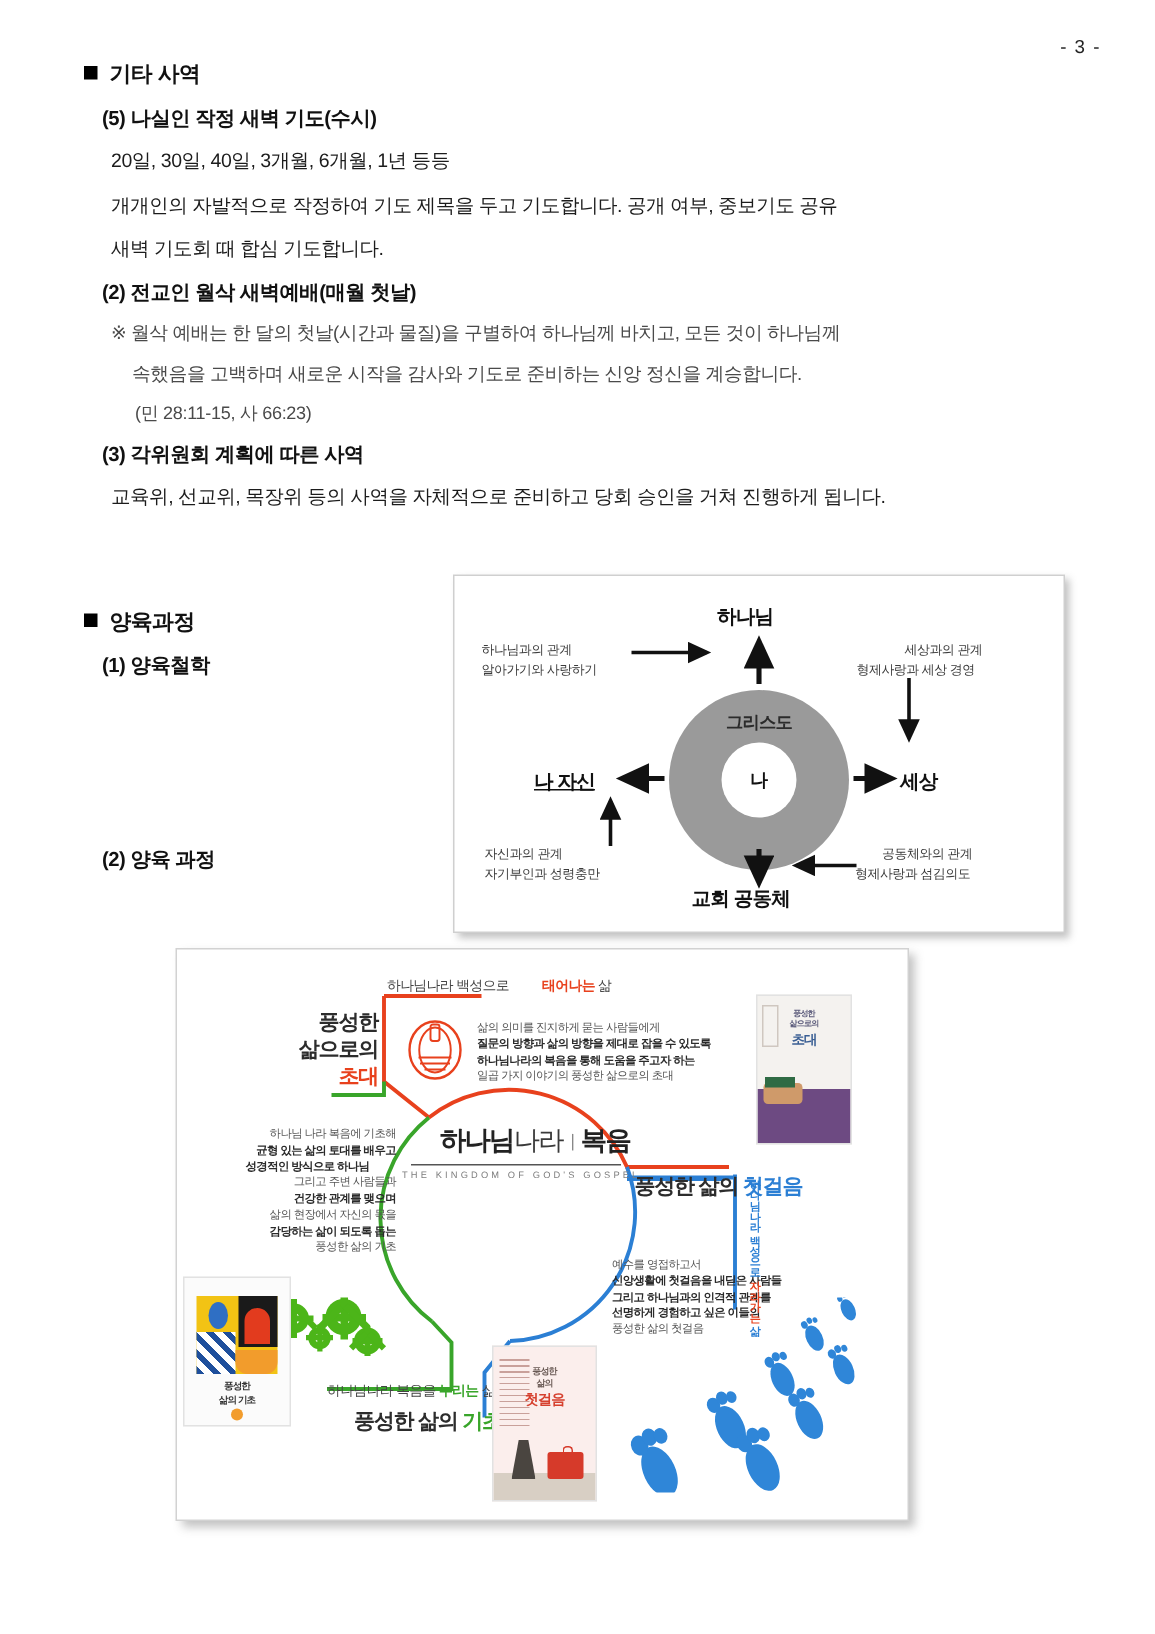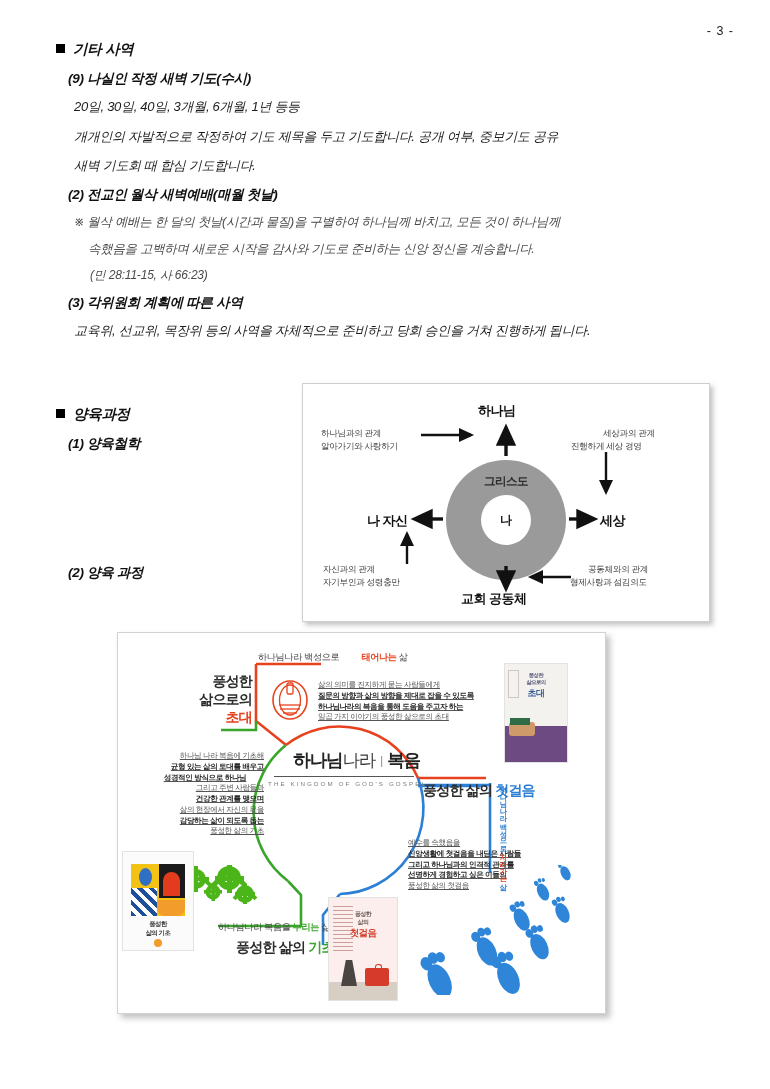--- a/index.html
+++ b/index.html
@@ -13,21 +13,21 @@
   }
   .page{position:relative;width:770px;height:1089px;}
 
   
   .page-number{
     position:absolute;top:24px;right:36px;
     font-size:12.5px;letter-spacing:1px;color:#222;
   }
 
   
-  .doc-body{position:absolute;top:40px;left:0;width:770px;font-style:italic;}
+  .doc-body{position:absolute;top:40px;left:0;width:770px;}
 
   .sec-head{
     font-size:14.5px;font-weight:bold;color:#111;
     margin:0 0 11px 56px;letter-spacing:-0.3px;
   }
   .sec-head .bullet{
     display:inline-block;width:9px;height:9px;background:#000;
     margin-right:8px;vertical-align:1px;
   }
   .sub-head{
@@ -78,21 +78,21 @@
   .arw{position:absolute;}
 
   
   .king-box{
     position:absolute;left:117px;top:632px;width:487px;height:380px;
     background:#fff;border:1px solid #d2d2d2;
     box-shadow:4px 4px 6px rgba(120,120,120,.45);
     overflow:hidden;
   }
   .k-t{position:absolute;letter-spacing:-0.4px;line-height:1.42;}
-  .k-small{font-size:7.6px;color:#555;text-decoration:underline;}
+  .k-small{font-size:7.6px;color:#555;}
   .k-branch{font-size:9.2px;color:#444;letter-spacing:-0.4px;}
   .k-branch .hl-red{color:#e8411d;font-weight:bold;padding-left:20px;}
   .k-branch .hl-green{color:#39a52a;font-weight:bold;}
   .k-title{font-size:14px;font-weight:bold;color:#2c2c2c;letter-spacing:-0.8px;}
   .k-title .c-red{color:#e8411d;}
   .k-title .c-green{color:#39a52a;}
   .k-title .c-blue{color:#2b7fd4;}
   .k-center-wrap{
     position:absolute;left:150px;top:115px;width:152px;text-align:right;
   }
@@ -117,21 +117,21 @@
 <div class="page">
 
   <div class="page-number">- 3 -</div>
 
   <div class="doc-body">
 
     <div class="sec-head">
       <span class="bullet"></span><span>기타 사역</span>
     </div>
 
-    <div class="sub-head">(9) 나실인 작정 새벽 기도(수시)</div>
+    <div class="sub-head">(5) 나실인 작정 새벽 기도(수시)</div>
     <p class="para">20일, 30일, 40일, 3개월, 6개월, 1년 등등</p>
     <p class="para">개개인의 자발적으로 작정하여 기도 제목을 두고 기도합니다. 공개 여부, 중보기도 공유</p>
     <p class="para">새벽 기도회 때 합심 기도합니다.</p>
 
     <div class="sub-head">(2) 전교인 월삭 새벽예배(매월 첫날)</div>
     <p class="note">※ 월삭 예배는 한 달의 첫날(시간과 물질)을 구별하여 하나님께 바치고, 모든 것이 하나님께</p>
     <p class="note note-cont">속했음을 고백하며 새로운 시작을 감사와 기도로 준비하는 신앙 정신을 계승합니다.</p>
     <p class="ref">(민 28:11-15, 사 66:23)</p>
 
     <div class="sub-head">(3) 각위원회 계획에 따른 사역</div>
@@ -153,29 +153,29 @@
   <div class="wheel-box">
     <div class="wheel-inner">
 
       <div class="donut">
         <div class="donut-label">그리스도</div>
         <div class="donut-hole"></div>
         <div class="donut-center">나</div>
       </div>
 
       <div class="w-big" style="left:175px;top:18px;">하나님</div>
-      <div class="w-big" style="left:64px;top:128px;">나 자신</div>
+      <div class="w-big" style="left:53px;top:128px;text-decoration:underline;">나 자신</div>
       <div class="w-big" style="left:297px;top:128px;text-align:right;">세상</div>
       <div class="w-big" style="left:158px;top:206px;">교회 공동체</div>
 
       <div class="w-t" style="left:18px;top:44px;">하나님과의 관계</div>
       <div class="w-t" style="left:18px;top:57px;">알아가기와 사랑하기</div>
 
       <div class="w-t" style="left:300px;top:44px;">세상과의 관계</div>
-      <div class="w-t" style="left:268px;top:57px;">진행하게 세상 경영</div>
+      <div class="w-t" style="left:268px;top:57px;">형제사랑과 세상 경영</div>
 
       <div class="w-t" style="left:20px;top:180px;">자신과의 관계</div>
       <div class="w-t" style="left:20px;top:193px;text-align:center;">자기부인과 성령충만</div>
 
       <div class="w-t" style="left:285px;top:180px;">공동체와의 관계</div>
       <div class="w-t" style="left:267px;top:193px;">형제사랑과 섬김의도</div>
 
       <svg class="arw" style="left:0;top:0;" width="406" height="237">
         <defs>
           <marker id="ah" markerWidth="7" markerHeight="7" refX="5.2" refY="3" orient="auto">
@@ -323,21 +323,21 @@
       <div class="bc-cap" style="top:68px;font-size:6.4px;color:#333;">풍성한</div>
       <div class="bc-cap" style="top:77px;font-size:6.4px;color:#333;">삶의 기초</div>
       <div style="position:absolute;left:31px;top:87px;width:8px;height:8px;border-radius:50%;background:#f29c2c;"></div>
     </div>
 
     <div class="k-t k-title" style="left:305px;top:148px;">
       <span>풍성한 삶의 </span><span class="c-blue">첫걸음</span>
     </div>
 
     <div class="k-t k-small" style="left:290px;top:205px;width:160px;">
-      <div>예수를 속했음을</div>
+      <div>예수를 영접하고서</div>
       <div style="font-weight:bold;color:#2a2a2a;">신앙생활에 첫걸음을 내딛은 사람들</div>
       <div style="font-weight:bold;color:#2a2a2a;">그리고 하나님과의 인격적 관계를</div>
       <div style="font-weight:bold;color:#2a2a2a;">선명하게 경험하고 싶은 이들의</div>
       <div>풍성한 삶의 첫걸음</div>
     </div>
 
     <div class="vert-text" style="left:380px;top:148px;">
       <span>하나님나라 백성으로 </span><span class="vr">자라가는</span><span> 삶</span>
     </div>
 

